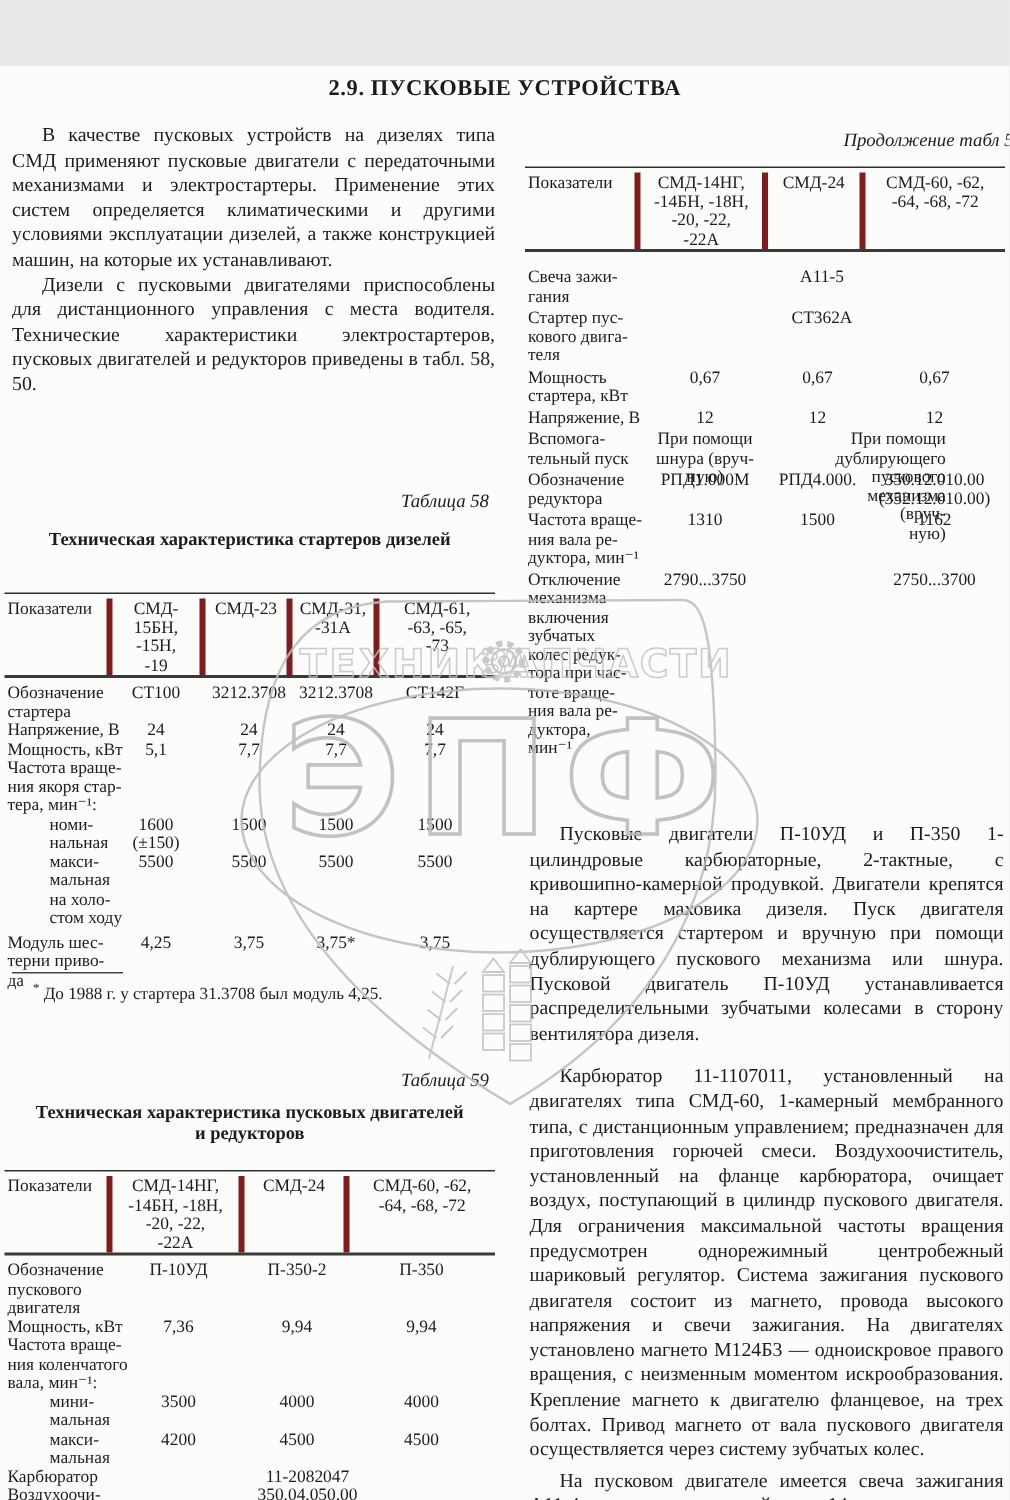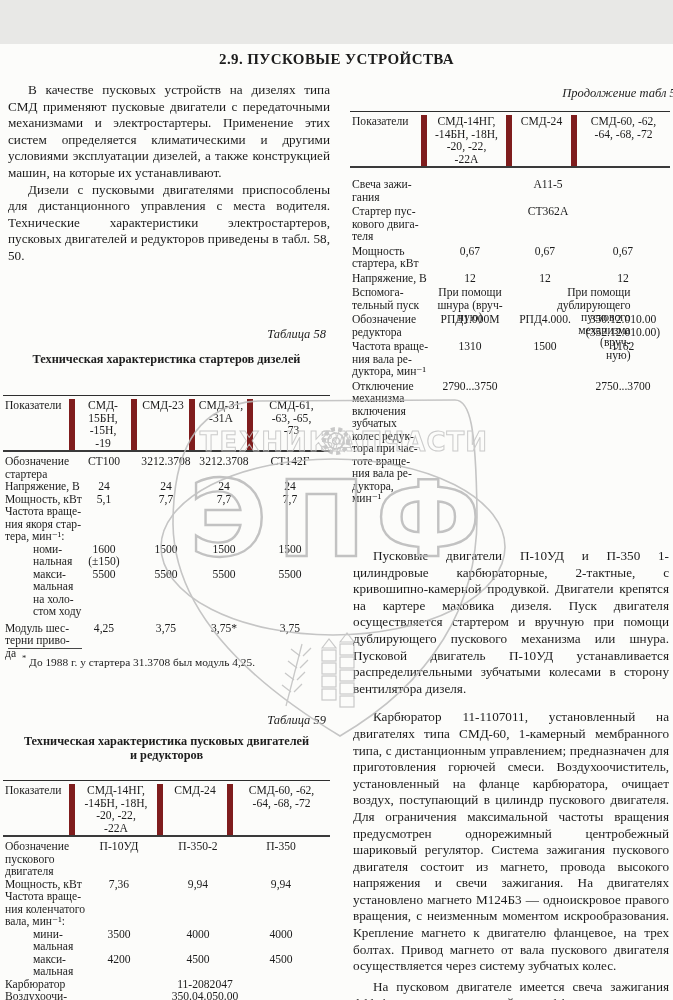--- a/index.html
+++ b/index.html
@@ -25,21 +25,21 @@
   
   .tbl{position:absolute;font-size:11.6px;line-height:12.5px;}
   #t58{top:351px;left:3px;width:327px;}
   #t59{top:736px;left:3px;width:327px;}
   #tcont{top:67px;left:350px;width:320px;}
   .thead{display:grid;border-top:1.5px solid #2e2e2e;border-bottom:2px solid #3a3a3a;
          box-sizing:border-box;padding-top:3px;}
   #t58 .thead{grid-template-columns:72px 62px 58px 58px 77px;min-height:54px;}
   #t59 .thead{grid-template-columns:72px 88px 70px 97px;min-height:57px;}
   #tcont .thead{grid-template-columns:77px 85px 65px 93px;min-height:55px;}
-  .th{text-align:center;white-space:pre-line;border-right:6px solid #7f1d1d;padding-top:1px;}
+  .th{text-align:center;white-space:pre-line;border-right:4px solid #7f1d1d;padding-top:1px;}
   .th:last-child{border-right:none;}
   .th.lab{text-align:left;padding-left:2px;}
   .tbody{padding-top:4px;}
   .row{position:relative;}
   .lbl{white-space:pre-line;width:118px;padding-left:2px;box-sizing:border-box;}
   .row.sub .lbl{padding-left:30px;}
   .val{position:absolute;top:0;transform:translateX(-50%);text-align:center;white-space:pre-line;}
   #t58 .c1{left:101px}#t58 .c2{left:163px}#t58 .c3{left:221px}#t58 .c4{left:287px}
   #t59 .c1{left:116px}#t59 .c2{left:195px}#t59 .c3{left:278px}#t59 .cspan{left:202px}
   #tcont .c1{left:120px}#tcont .c2{left:195px}#tcont .c3{left:273px}

